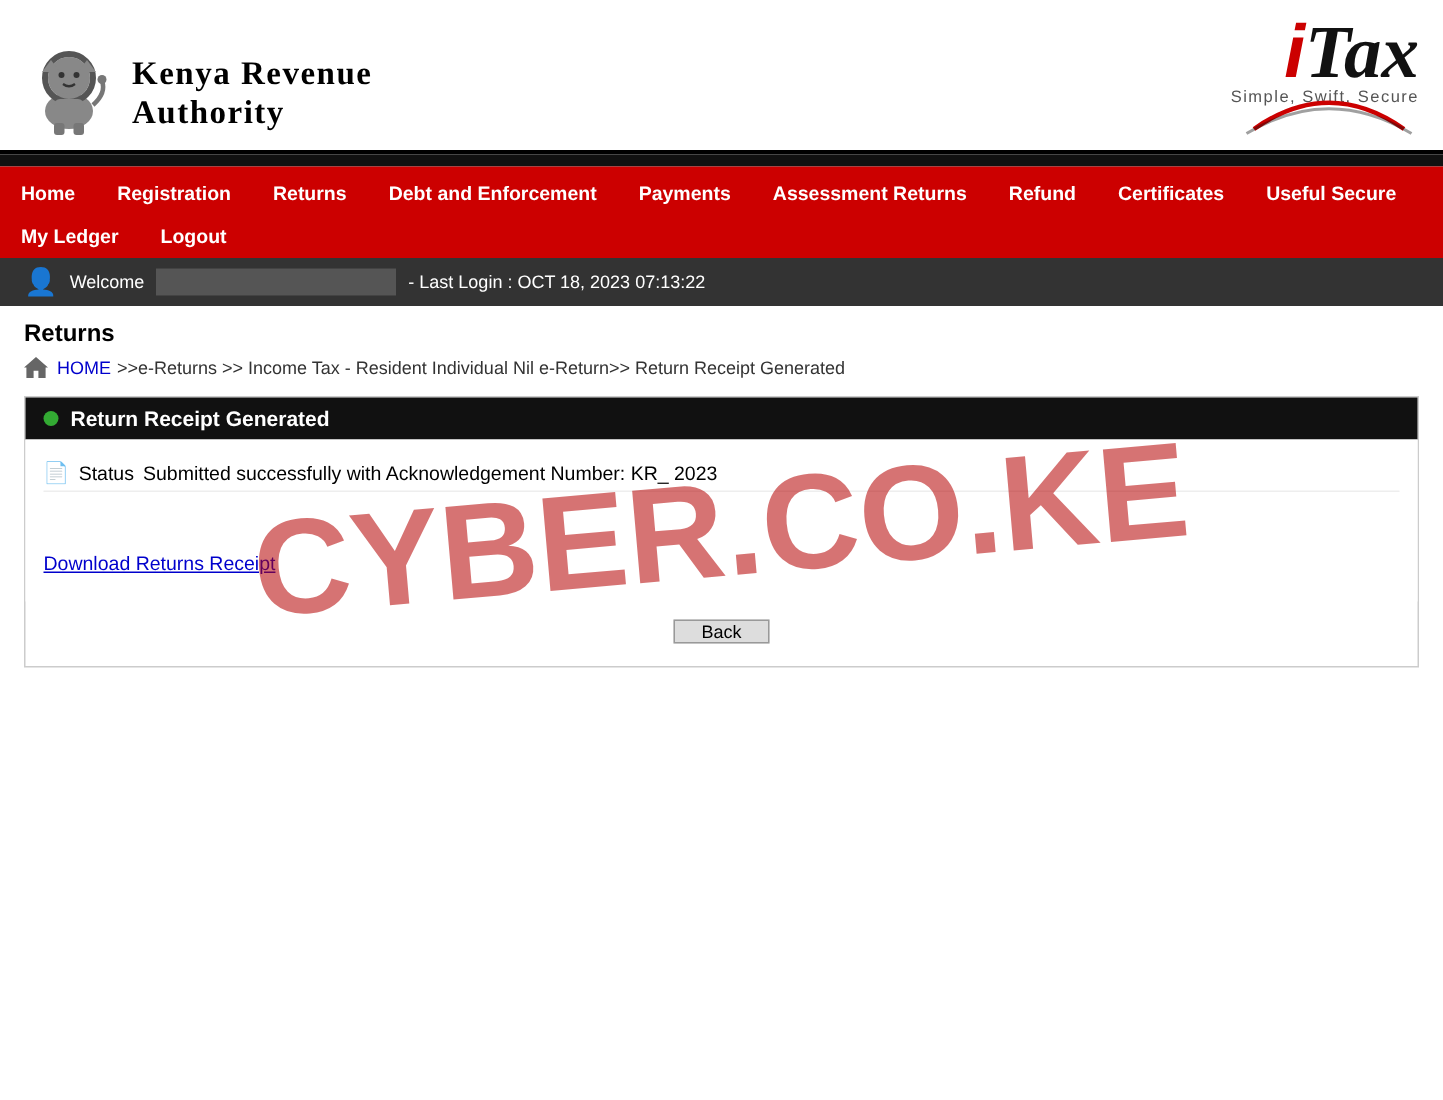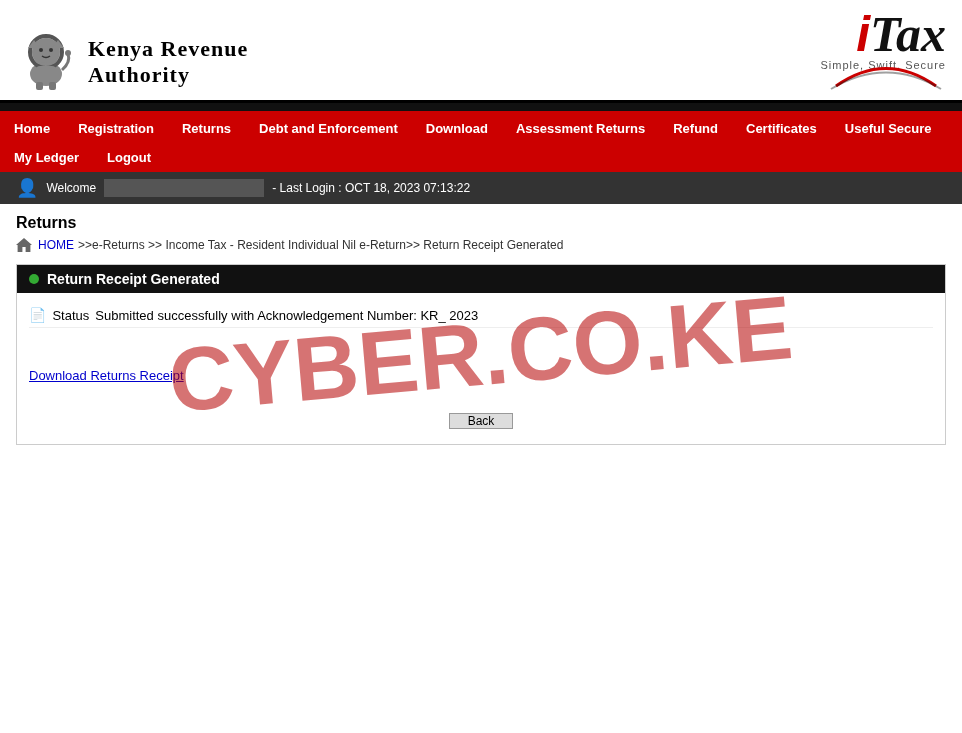--- a/index.html
+++ b/index.html
@@ -108,21 +108,21 @@
 
 <div class="black-bar"></div>
 <div class="red-bar"></div>
 
 <div class="nav-bar">
   <div class="nav-row">
     <a href="#">Home</a>
     <a href="#">Registration</a>
     <a href="#">Returns</a>
     <a href="#">Debt and Enforcement</a>
-    <a href="#">Download</a>
+    <a href="#">Payments</a>
     <a href="#">Assessment Returns</a>
     <a href="#">Refund</a>
     <a href="#">Certificates</a>
     <a href="#">Useful Secure</a>
   </div>
   <div class="nav-row">
     <a href="#">My Ledger</a>
     <a href="#">Logout</a>
   </div>
 </div>

